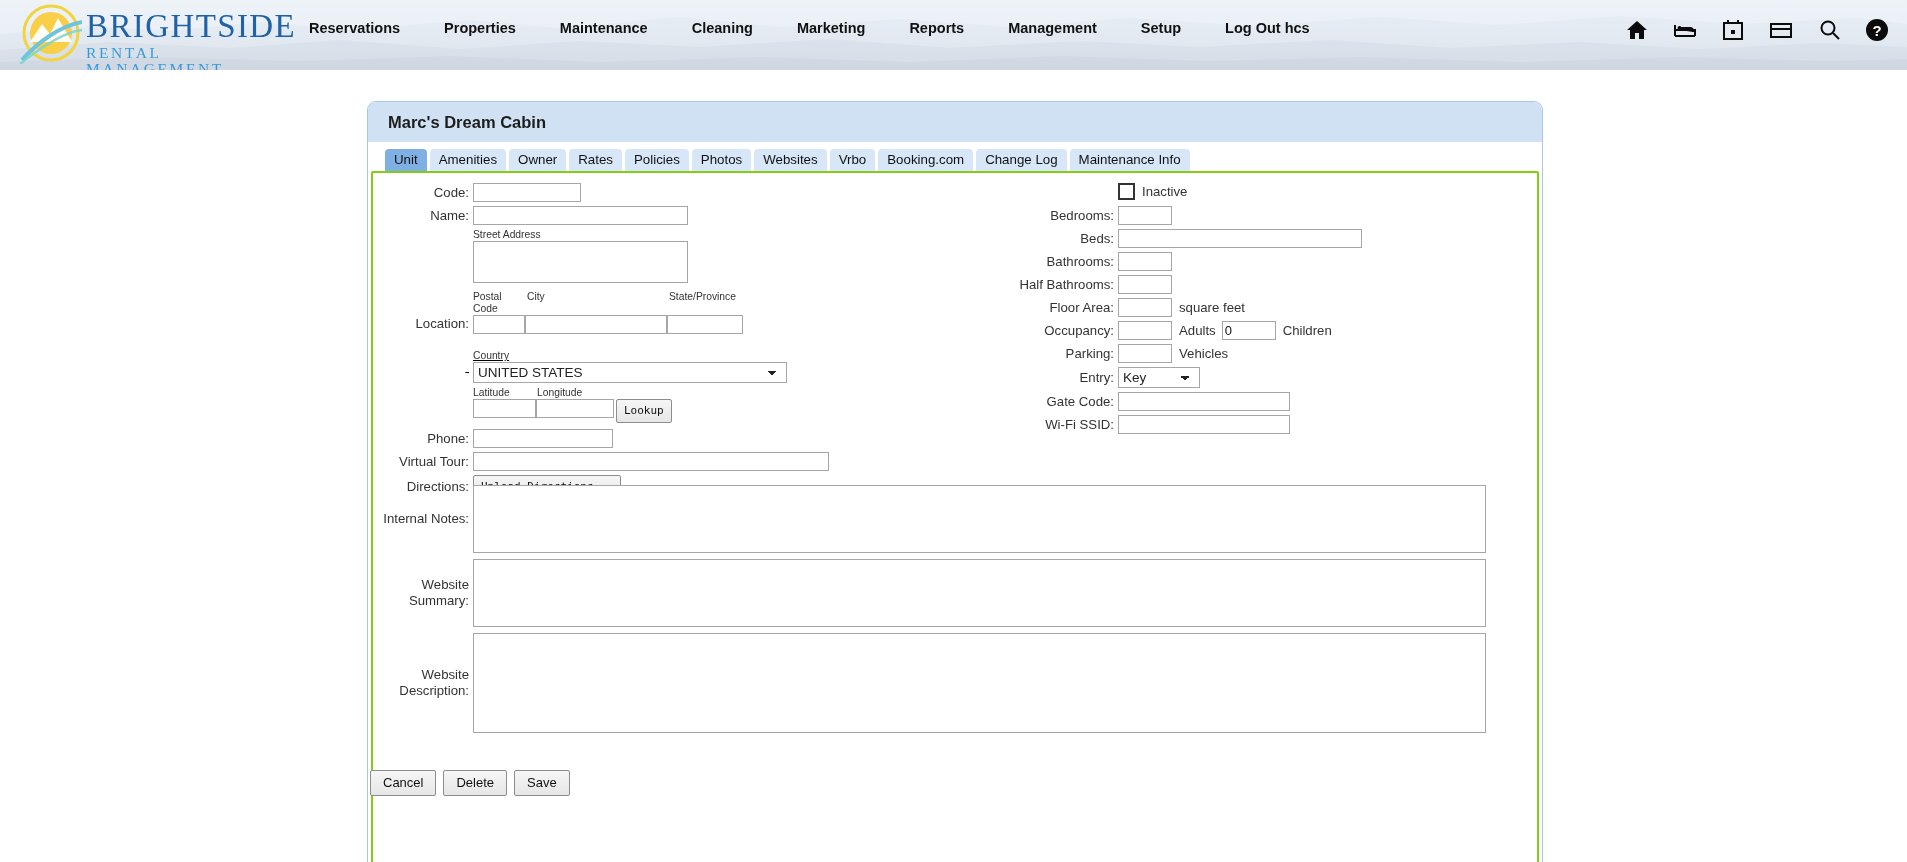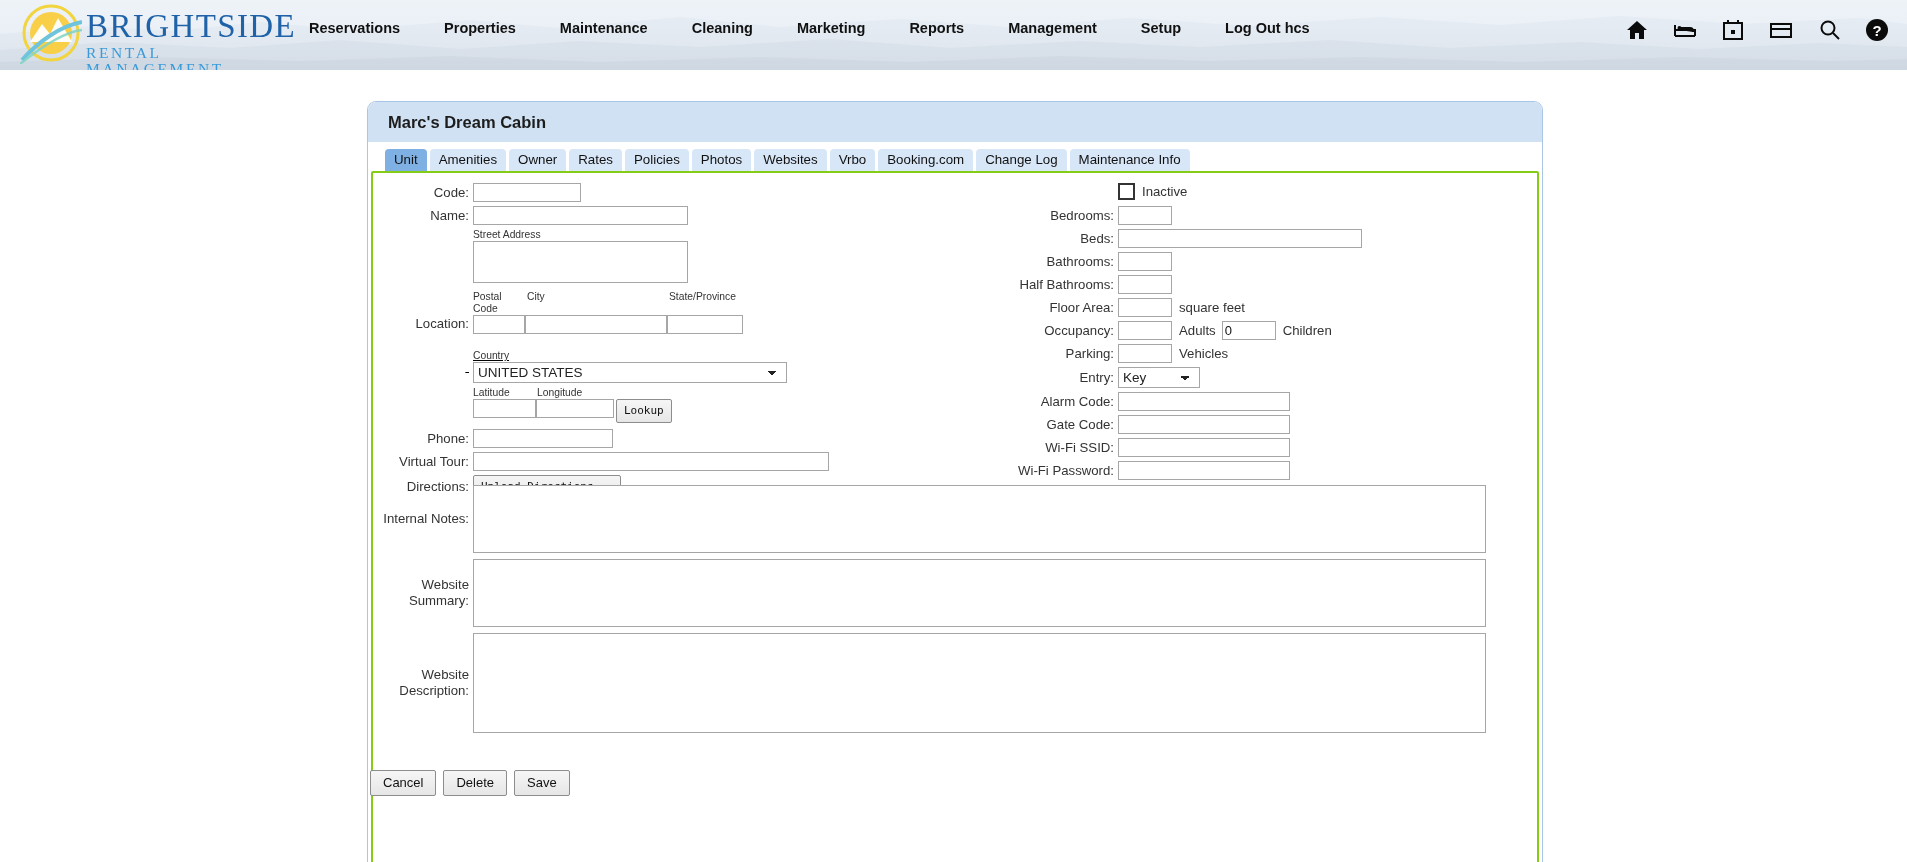--- a/index.html
+++ b/index.html
@@ -438,39 +438,31 @@
             <span class="inline-note">Vehicles</span>
           </div>
 
           <div class="row">
             <div class="lbl lbl-r">Entry:</div>
             <select style="width:82px">
               <option>Key</option>
             </select>
           </div>
 
-          <div class="row">
-            <div class="lbl lbl-r">Alarm Code:</div>
-            <input type="text" style="width: 172px;">
-          </div>
 
           <div class="row">
             <div class="lbl lbl-r">Gate Code:</div>
             <input type="text" style="width: 172px;">
           </div>
 
           <div class="row">
             <div class="lbl lbl-r">Wi-Fi SSID:</div>
             <input type="text" style="width: 172px;">
           </div>
 
-          <div class="row">
-            <div class="lbl lbl-r">Wi-Fi Password:</div>
-            <input type="text" style="width: 172px;">
-          </div>
 
         </div>
 
         <div style="position:absolute; left:0; top:312px; width:100%;">
 
           <div class="row" style="align-items:center">
             <div class="lbl" style="width:100px">Internal Notes:</div>
             <textarea style="width: 1013px; height: 68px;"></textarea>
           </div>
 

